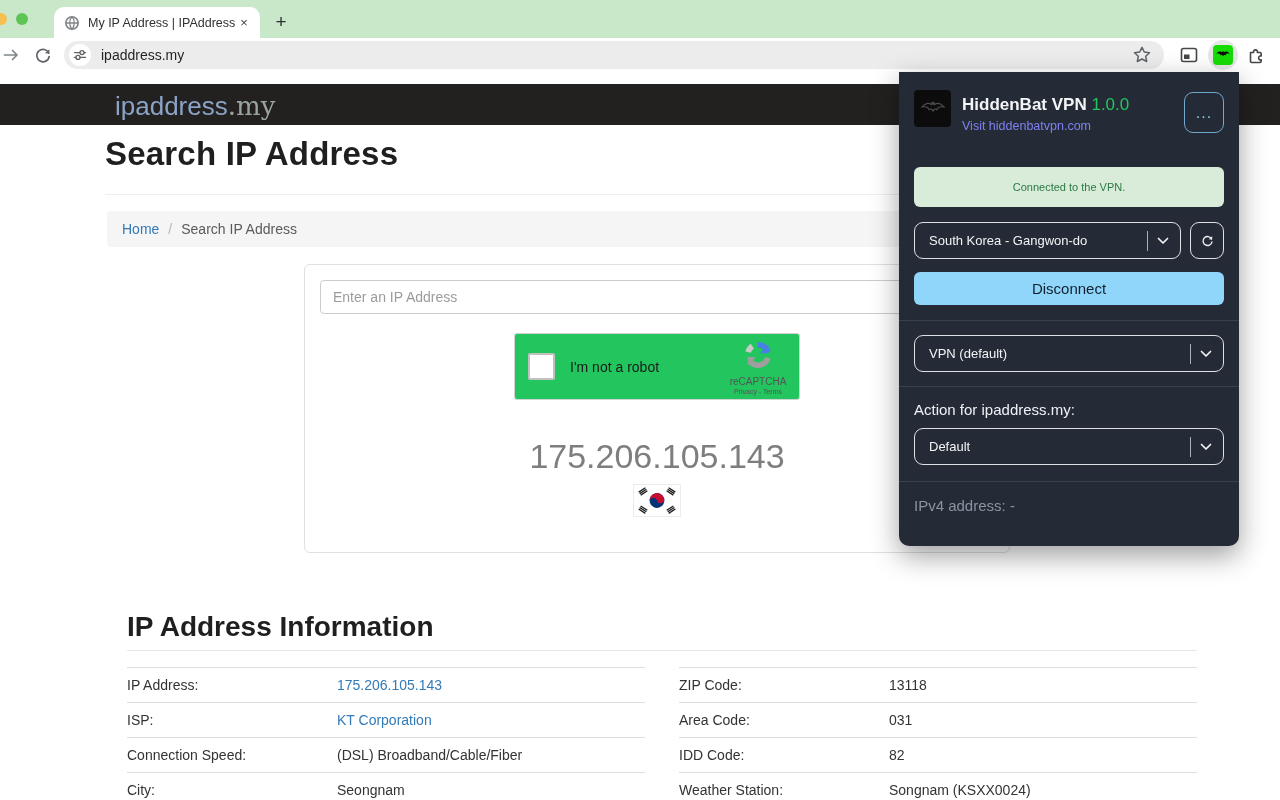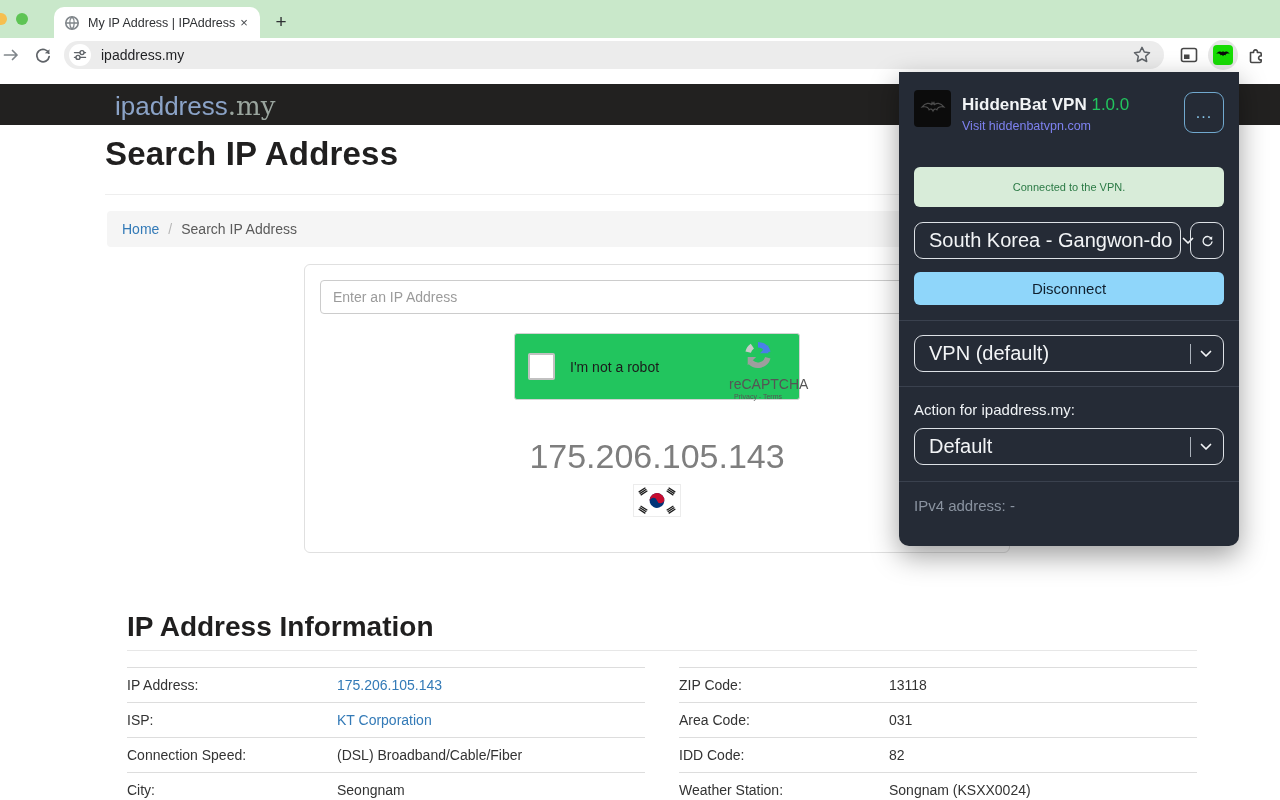--- a/index.html
+++ b/index.html
@@ -53,21 +53,21 @@
   .ip-input { position:absolute; left:15px; top:15px; width:674px; height:34px; border:1px solid #ccc;
               border-radius:4px; font-size:14px; color:#333; padding:0 12px; outline:none;
               font-family:"Liberation Sans",sans-serif; }
   .ip-input::placeholder { color:#9b9b9b; }
   .captcha { position:absolute; left:209px; top:68px; width:286px; height:67px; background:#22c55e;
              border:1px solid #d3d3d3; border-radius:3px; }
   .captcha-box { position:absolute; left:13px; top:19px; width:27px; height:27px; background:#fff;
                  border:2px solid #c1c1c1; border-radius:2px; cursor:pointer; }
   .captcha-label { position:absolute; left:55px; top:25px; font-size:14px; color:#1b1b1b; }
   .captcha-brand { position:absolute; right:12px; top:6px; width:58px; text-align:center; }
-  .captcha-brand .rc-name { font-size:14px; color:#555; margin-top:2px; }
+  .captcha-brand .rc-name { font-size:10px; color:#555; margin-top:2px; }
   .captcha-brand .rc-links { font-size:7px; color:#555; margin-top:1px; }
   .ip-display { position:absolute; left:0; top:172px; width:100%; text-align:center; font-size:34px; color:#7e7e7e; }
   .flag-wrap { position:absolute; left:50%; top:219px; transform:translateX(-50%); width:48px; height:33px;
                background:#fff; border:1px solid #ececec; display:flex; align-items:center; justify-content:center; }
 
   .h2 { position:absolute; left:127px; top:539px; font-size:28px; font-weight:700; color:#201f1f; }
   .hr2 { position:absolute; left:127px; top:578px; width:1070px; height:1px; background:#e7e7e7; }
   .info-table { position:absolute; top:595px; width:518px; }
   .info-table.left { left:127px; }
   .info-table.right { left:679px; }
@@ -85,21 +85,21 @@
   .vpn-version { font-weight:400; color:#22c55e; }
   .vpn-link { position:absolute; left:63px; top:47px; font-size:12.5px; color:#7e82f0; text-decoration:none; }
   .more-btn { position:absolute; left:285px; top:20px; width:40px; height:41px; border:1.5px solid #71a9cf;
               border-radius:9px; background:transparent; color:#87c6ea; font-size:16px; letter-spacing:1px;
               display:flex; align-items:center; justify-content:center; cursor:pointer; }
   .status-banner { position:absolute; left:15px; top:95px; width:310px; height:40px; background:#d8ecd9;
                    border-radius:6px; display:flex; align-items:center; justify-content:center;
                    color:#2b7a45; font-size:11px; }
   .vpn-select { position:absolute; height:37px; border:1px solid #dde1e6; border-radius:9px; background:transparent;
                 display:flex; align-items:center; cursor:pointer; }
-  .vpn-select .sel-text { font-size:20px; color:#f2f4f6; padding-left:14px; flex:1; white-space:nowrap; }
+  .vpn-select .sel-text { font-size:13px; color:#f2f4f6; padding-left:14px; flex:1; white-space:nowrap; }
   .sel-div { width:1px; height:20px; background:#aab1ba; margin-right:9px; }
   .sel-chev { margin-right:11px; display:flex; }
   .loc-select { left:15px; top:150px; width:267px; }
   .refresh-btn { position:absolute; left:291px; top:150px; width:34px; height:37px; border:1px solid #dde1e6;
                  border-radius:9px; background:transparent; display:flex; align-items:center; justify-content:center;
                  cursor:pointer; }
   .disconnect-btn { position:absolute; left:15px; top:200px; width:310px; height:33px; background:#8fd6fa;
                     border:none; border-radius:6px; font-size:15px; color:#10202e; cursor:pointer;
                     font-family:"Liberation Sans",sans-serif; }
   .pdivider { position:absolute; left:0; width:340px; height:1px; background:#3a414e; }

